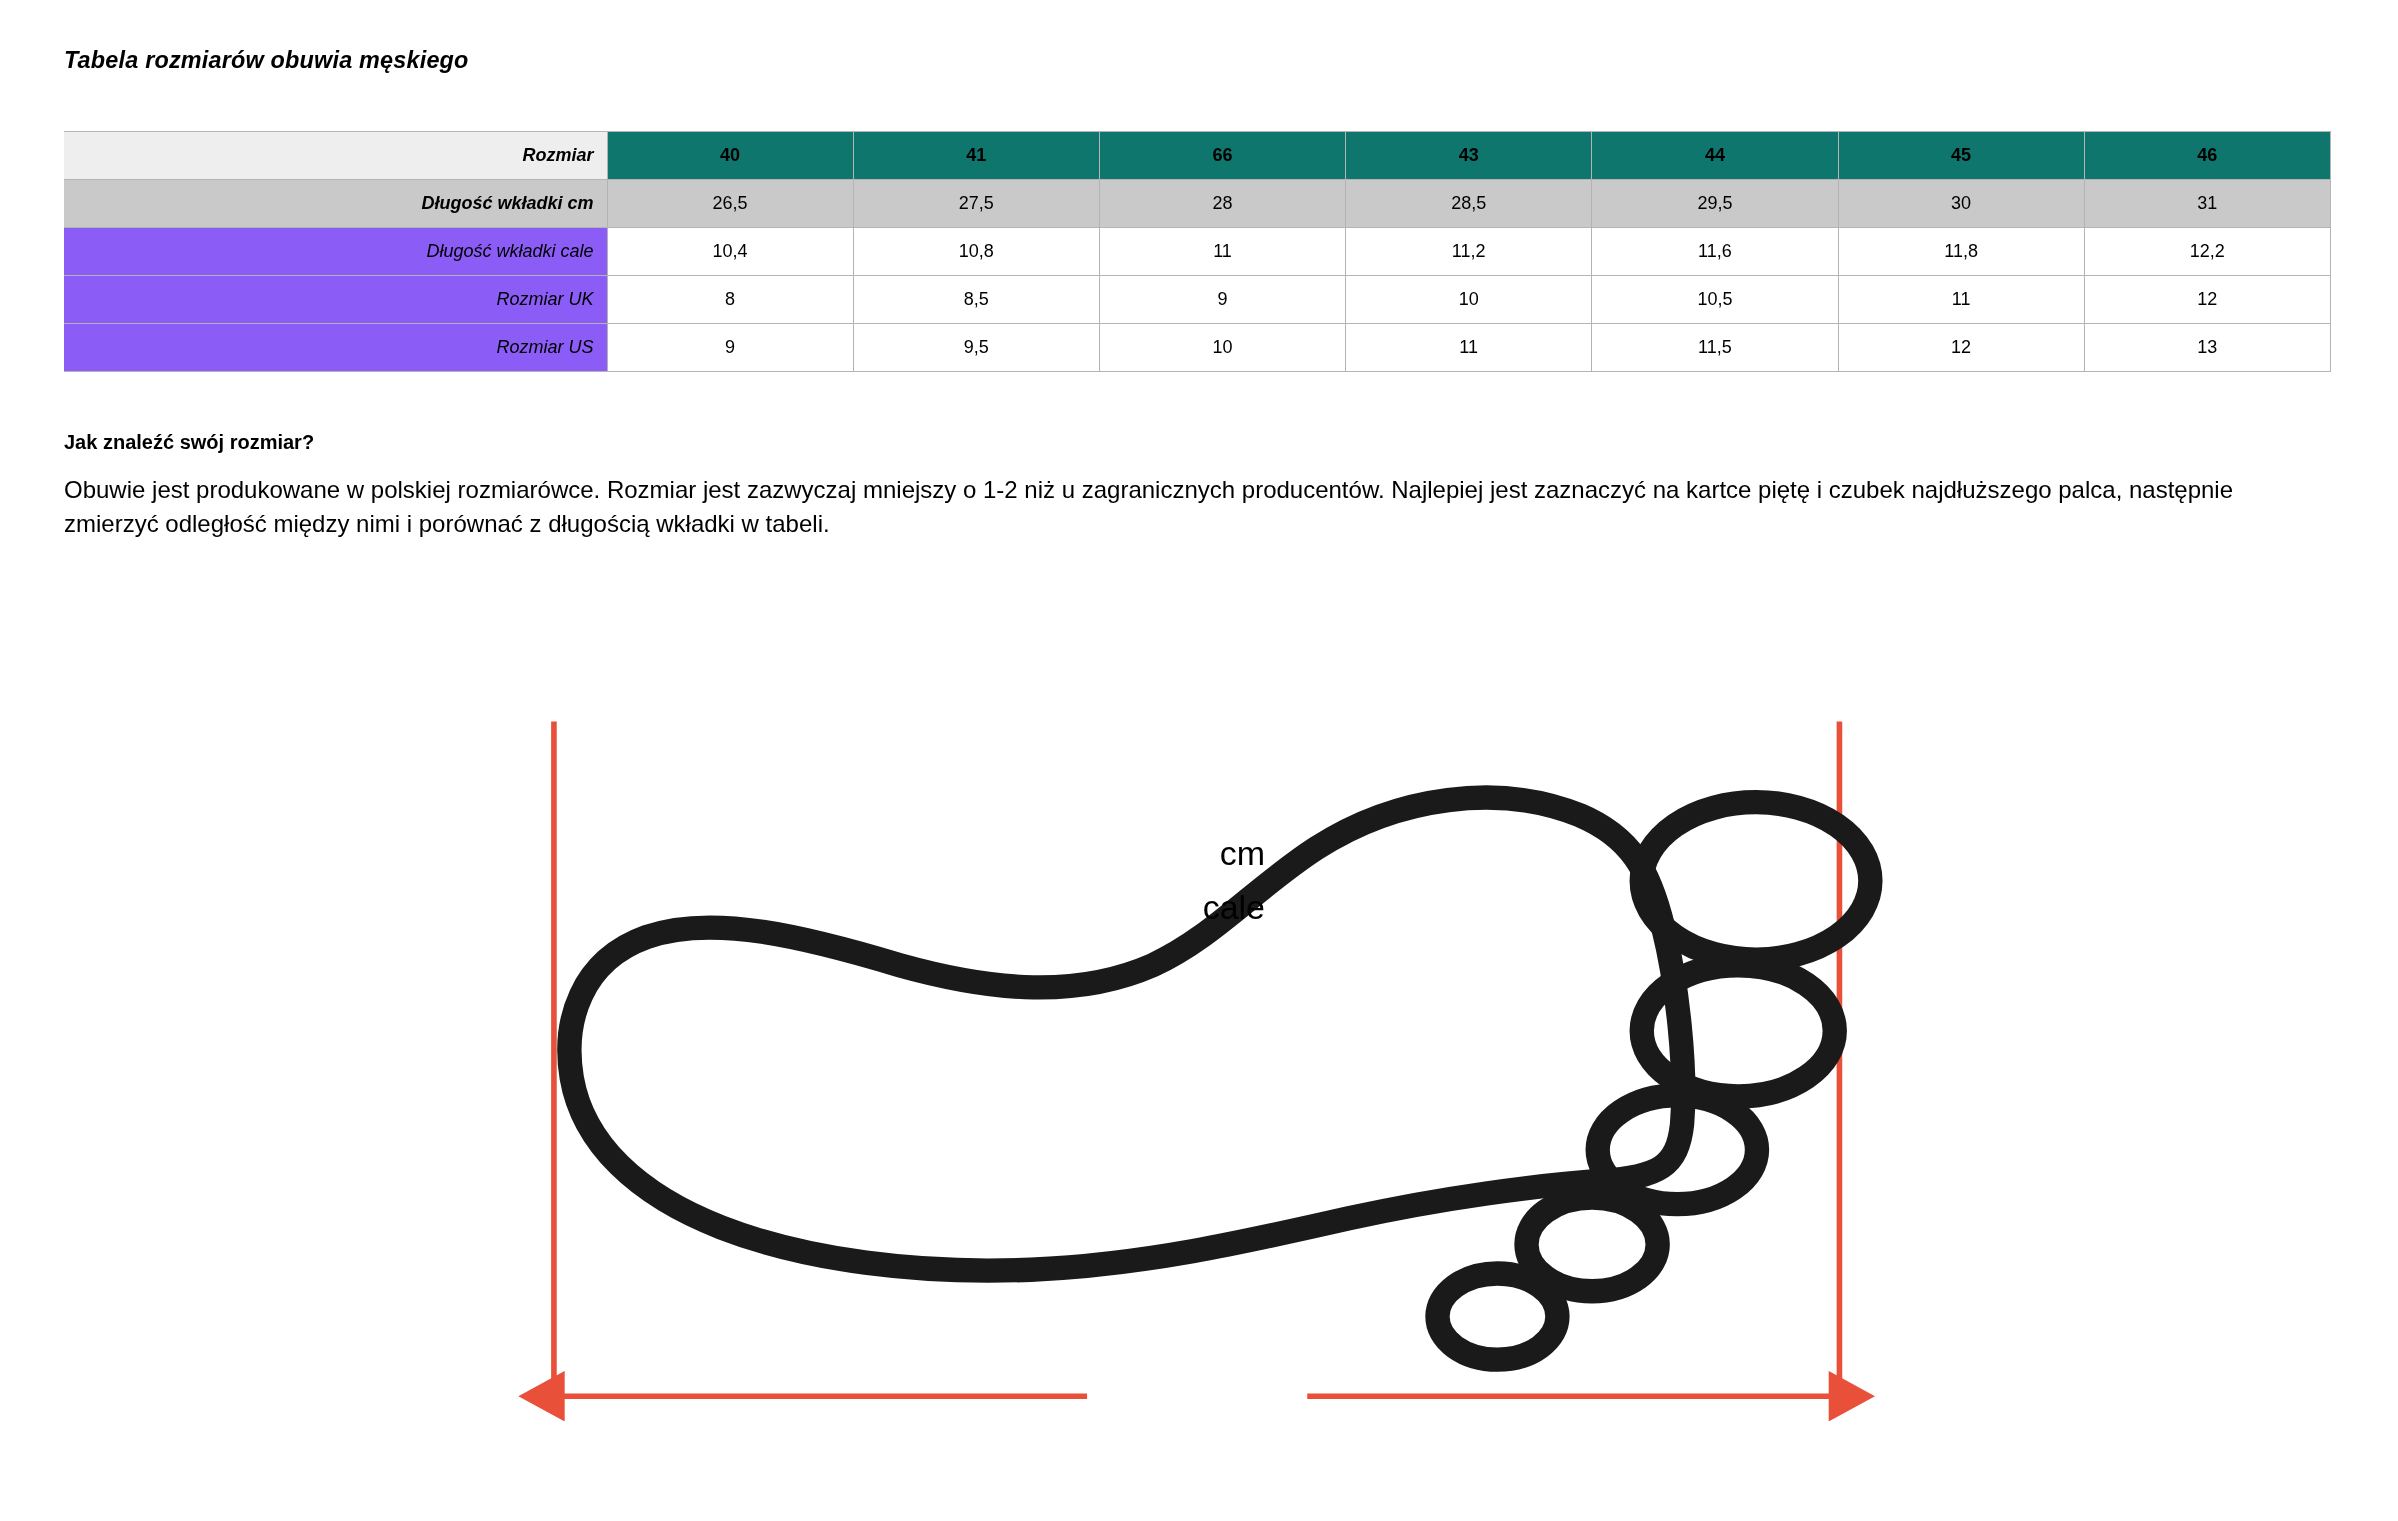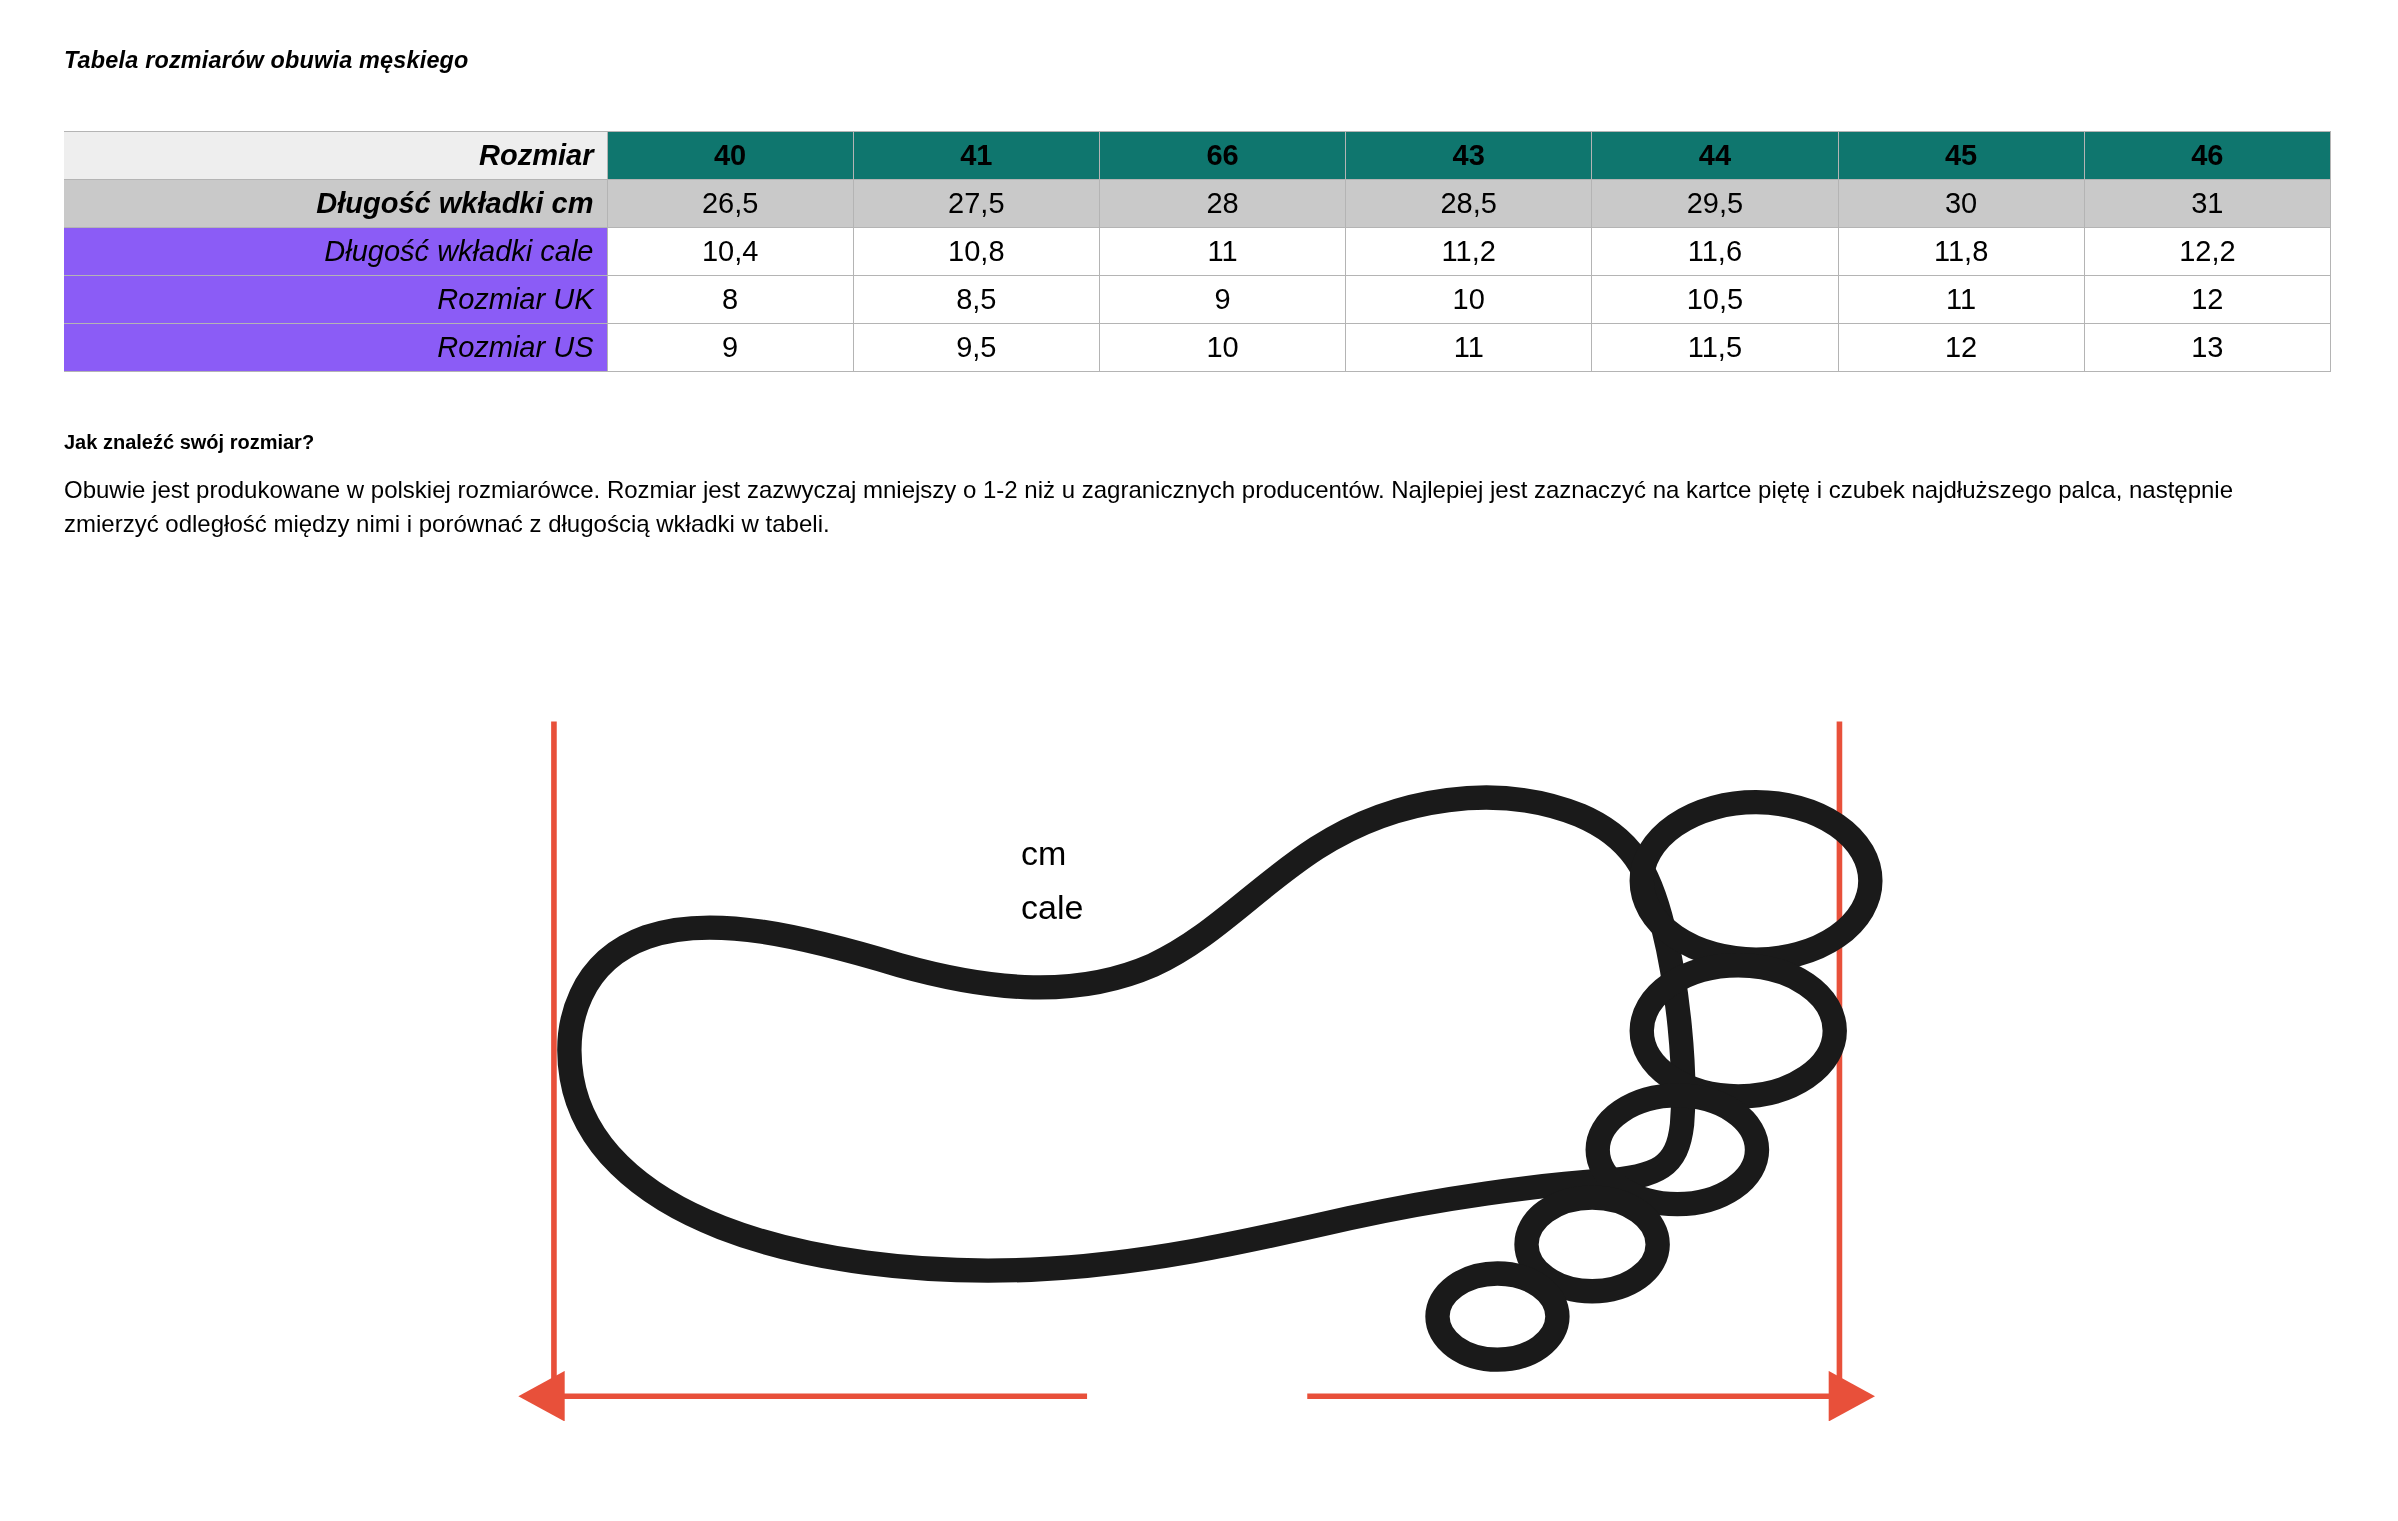--- a/index.html
+++ b/index.html
@@ -35,21 +35,21 @@
   }
 
   
   .size-table {
     position: absolute;
     left: 64px;
     top: 131px;
     width: 2267px;
     border-collapse: collapse;
     table-layout: fixed;
-    font-size: 29px;
+    font-size: 18px;
   }
   .size-table td, .size-table th {
     border: 0.9px solid #b4b4b4;
     height: 47px;
     text-align: center;
     vertical-align: middle;
     padding: 0;
     font-weight: normal;
   }
   .size-table col.label-col { width: 543px; }
@@ -110,21 +110,21 @@
     top: 656px;
     width: 2399px;
     height: 862px;
   }
   .diagram svg {
     display: block;
   }
   .unit-label {
     position: absolute;
     font-size: 34px;
-    text-align: left;
+    text-align: right;
     width: 244px;
   }
   .unit-cm { left: 1110px; top: 1363px; }
   .unit-cale { left: 1110px; top: 1419px; }
 </style>
 </head>
 <body>
 
 <div class="page">
 

